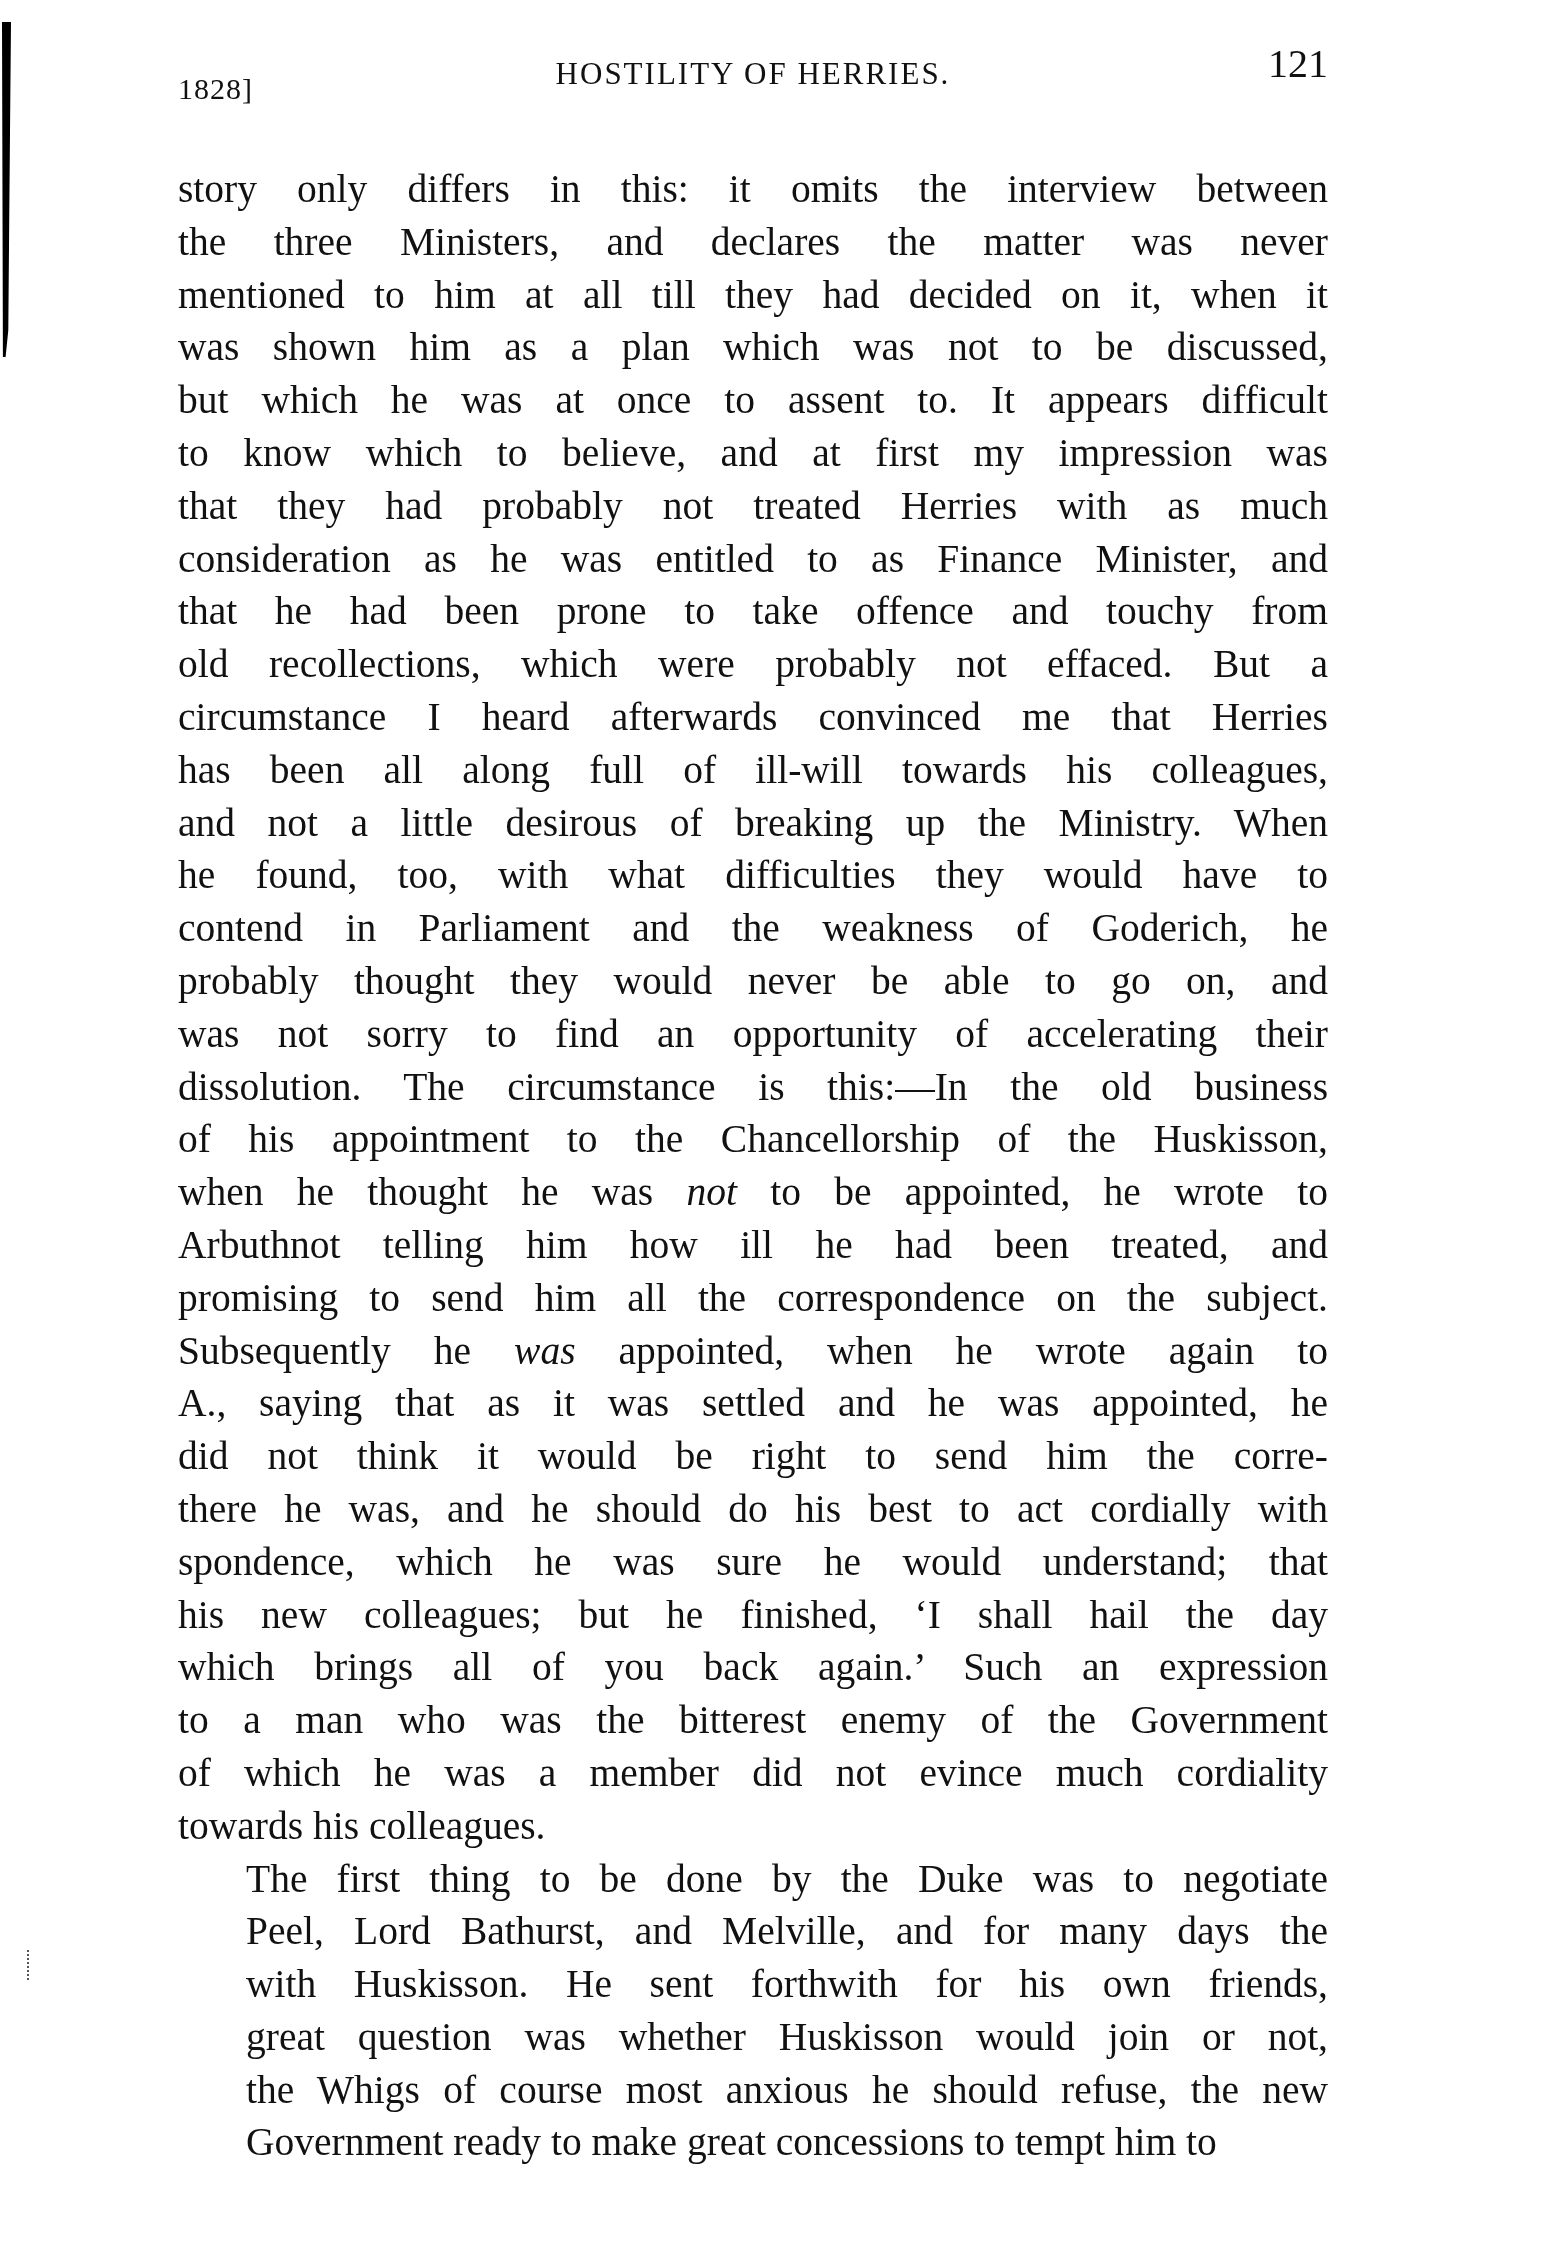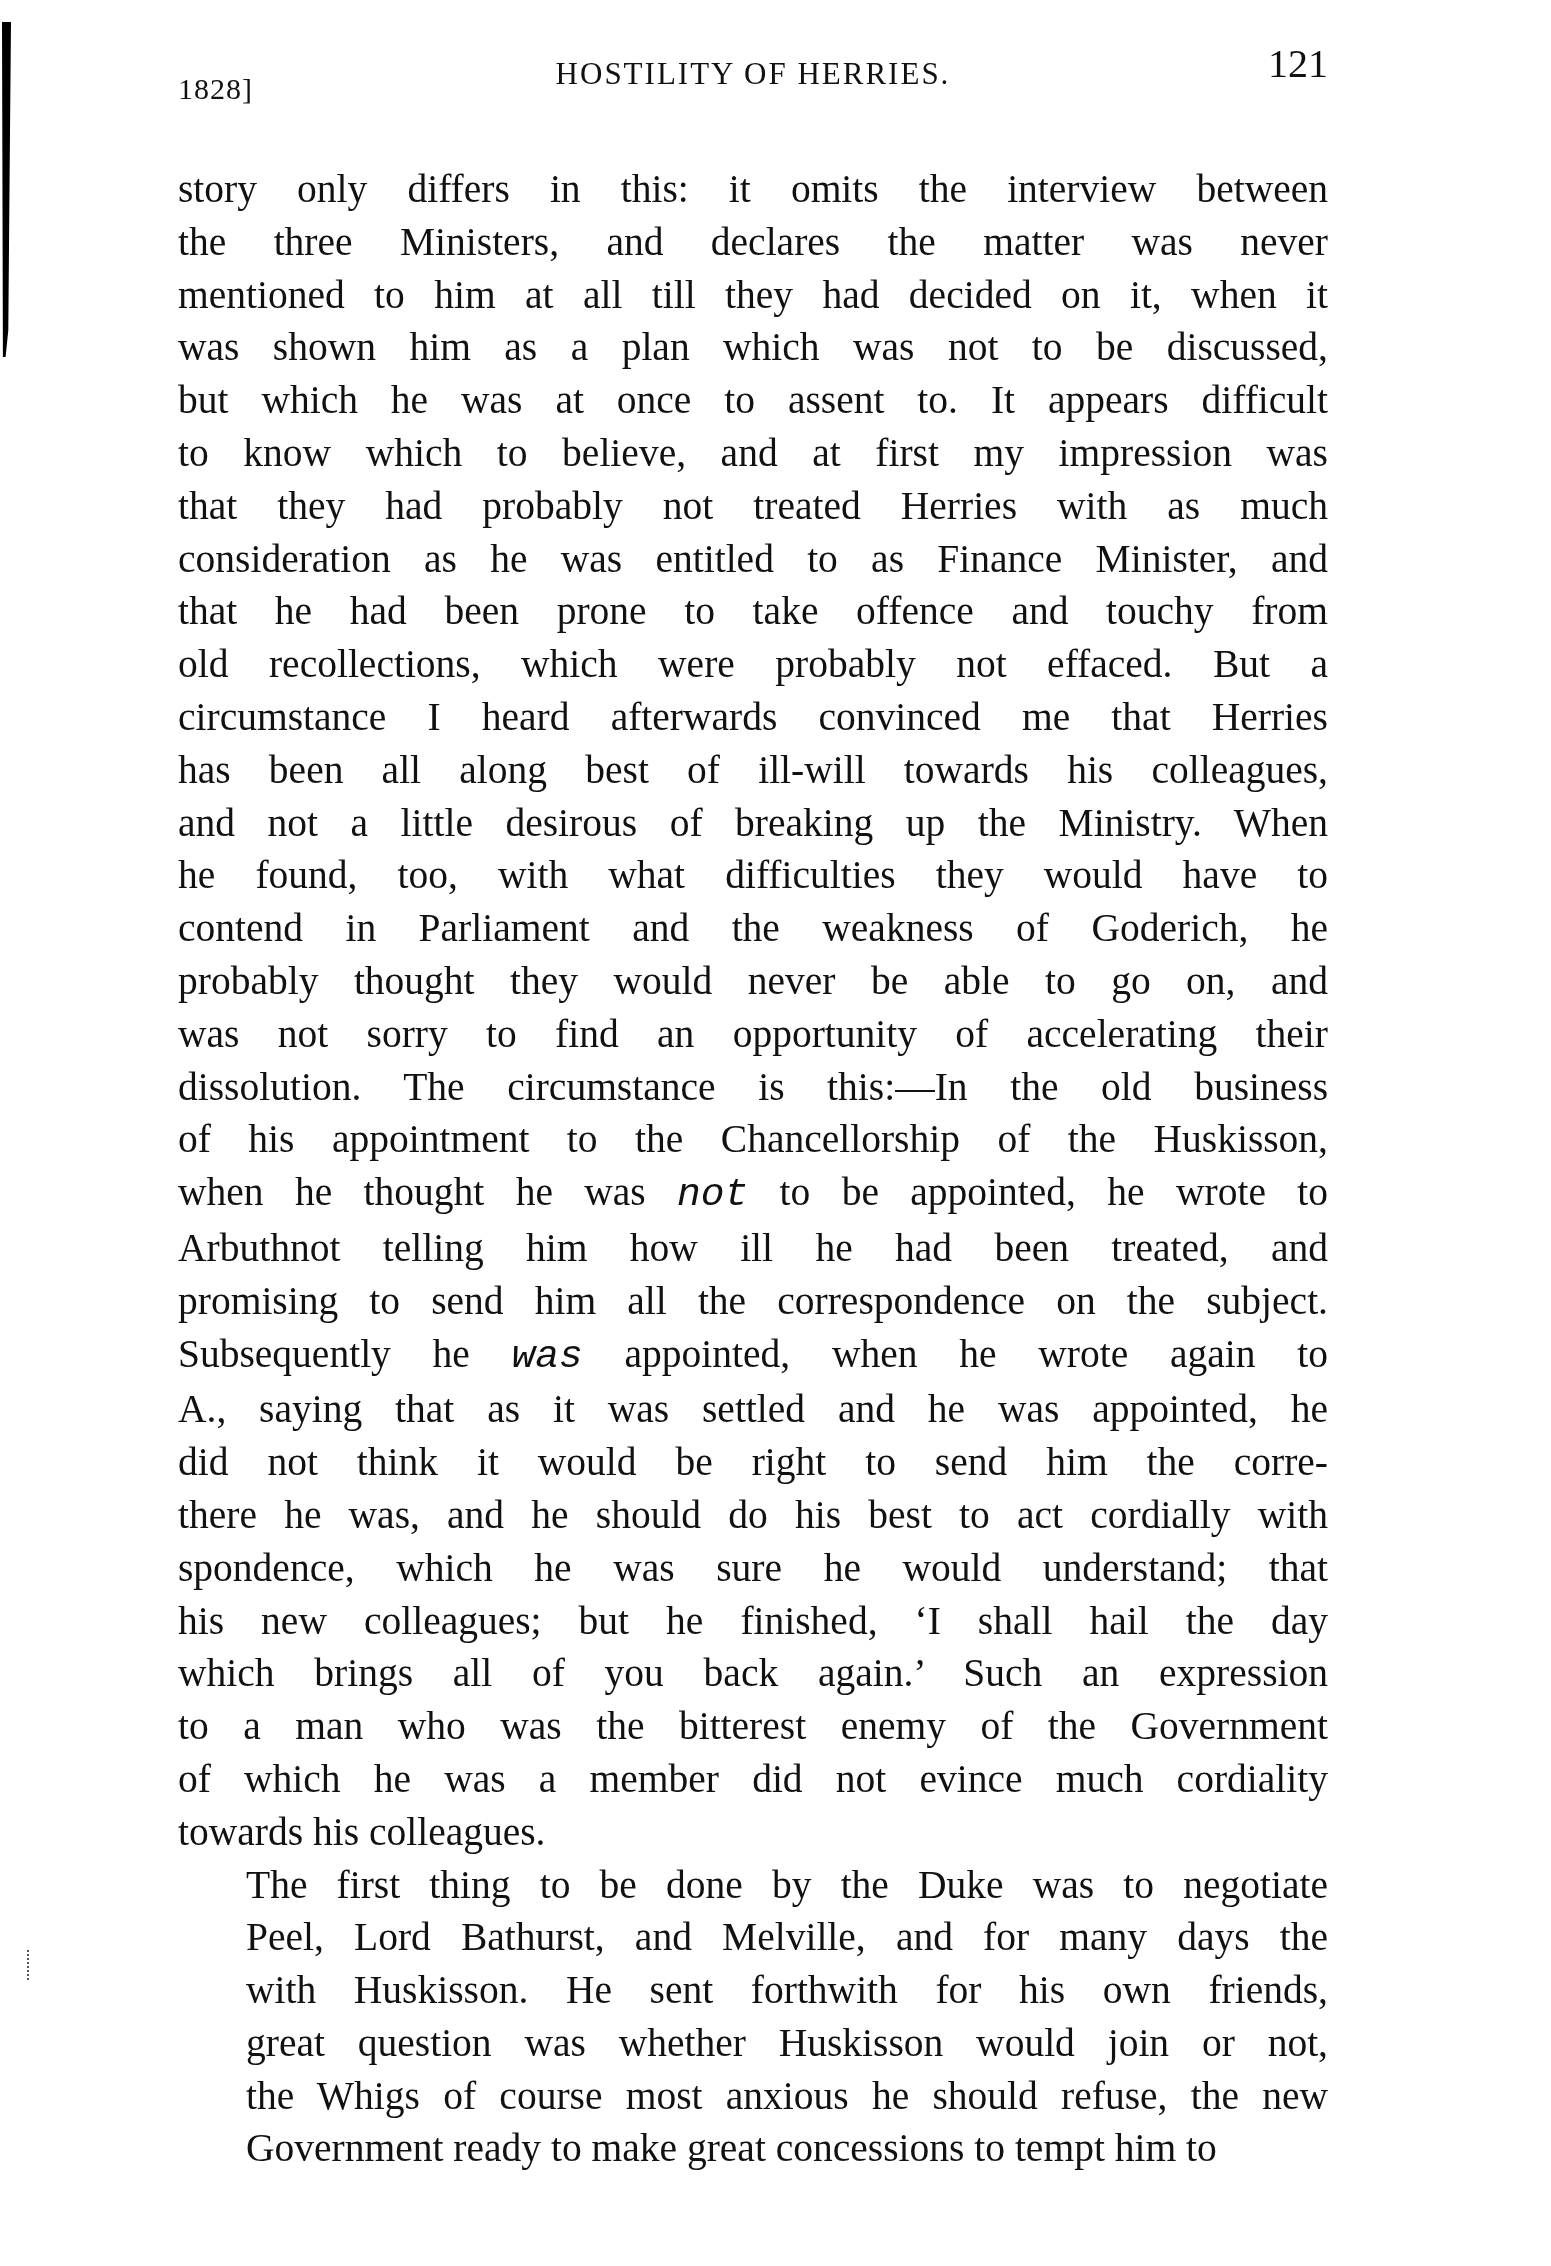--- a/index.html
+++ b/index.html
@@ -9,21 +9,21 @@
     .edge-dots { position: absolute; left: 27px; top: 1950px; width: 3px; height: 30px; border-left: 2px dotted #555; }
     .header { position: absolute; top: 40px; left: 178px; width: 1150px; height: 70px; }
     .hdr-year { position: absolute; left: 0; top: 32px; font-size: 30px; letter-spacing: 1px; }
     .hdr-title { position: absolute; left: 0; right: 0; top: 16px; text-align: center; font-size: 31px; letter-spacing: 2px; text-transform: uppercase; }
     .hdr-page { position: absolute; right: 0; top: 0; font-size: 40px; }
     .body { position: absolute; top: 127px; left: 178px; width: 1150px; margin-top: 36px; }
     .para { margin: 0; font-size: 39.5px; line-height: 52.8px; text-align: justify; text-align-last: left; }
     .para + .para { text-indent: 68px; margin-top: 0; }
     .line { display: block; text-align: justify; text-align-last: justify; white-space: nowrap; }
     .line.last { text-align-last: left; }
-    em { font-style: italic; font-family: Liberation Mono, monospace; }
+    em { font-style: italic; }
   </style>
 </head>
 <body>
 
 <div class="page">
   <div class="edge-bar"></div>
   <div class="edge-dots"></div>
 
   <div class="header">
     <span class="hdr-year">1828]</span>
@@ -37,21 +37,21 @@
         <span class="line">the three Ministers, and declares the matter was never</span>
         <span class="line">mentioned to him at all till they had decided on it, when it</span>
         <span class="line">was shown him as a plan which was not to be discussed,</span>
         <span class="line">but which he was at once to assent to. It appears difficult</span>
         <span class="line">to know which to believe, and at first my impression was</span>
         <span class="line">that they had probably not treated Herries with as much</span>
         <span class="line">consideration as he was entitled to as Finance Minister, and</span>
         <span class="line">that he had been prone to take offence and touchy from</span>
         <span class="line">old recollections, which were probably not effaced. But a</span>
         <span class="line">circumstance I heard afterwards convinced me that Herries</span>
-        <span class="line">has been all along best of ill-will towards his colleagues,</span>
+        <span class="line">has been all along full of ill-will towards his colleagues,</span>
         <span class="line">and not a little desirous of breaking up the Ministry. When</span>
         <span class="line">he found, too, with what difficulties they would have to</span>
         <span class="line">contend in Parliament and the weakness of Goderich, he</span>
         <span class="line">probably thought they would never be able to go on, and</span>
         <span class="line">was not sorry to find an opportunity of accelerating their</span>
         <span class="line">dissolution. The circumstance is this:—In the old business</span>
         <span class="line">of his appointment to the Chancellorship of the Huskisson,</span>
         <span class="line">when he thought he was <em>not</em> to be appointed, he wrote to</span>
         <span class="line">Arbuthnot telling him how ill he had been treated, and</span>
         <span class="line">promising to send him all the correspondence on the subject.</span>

